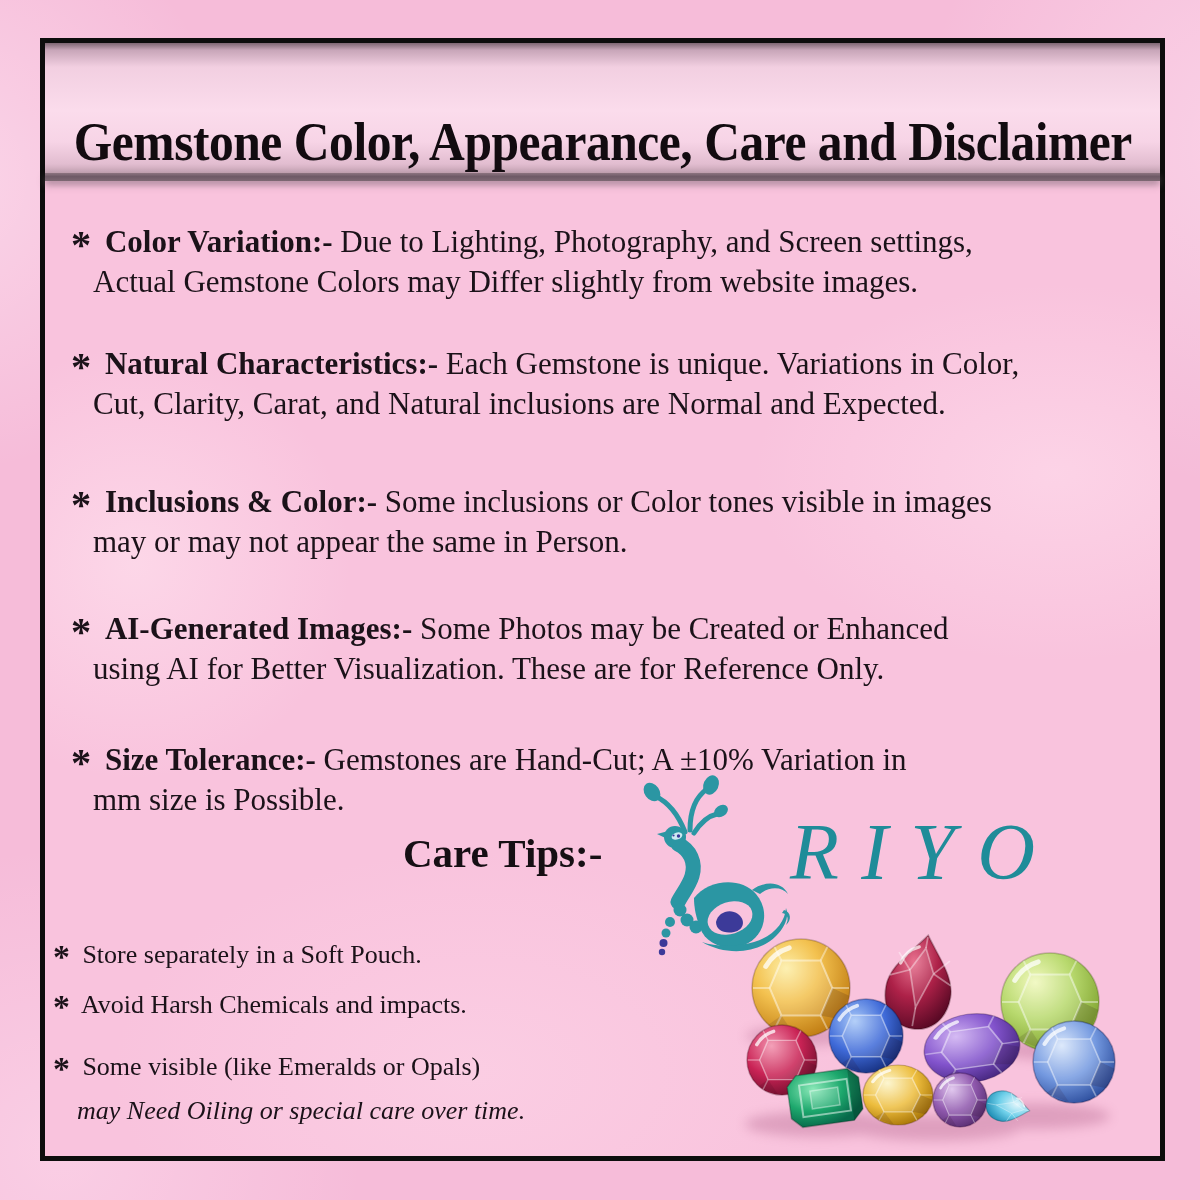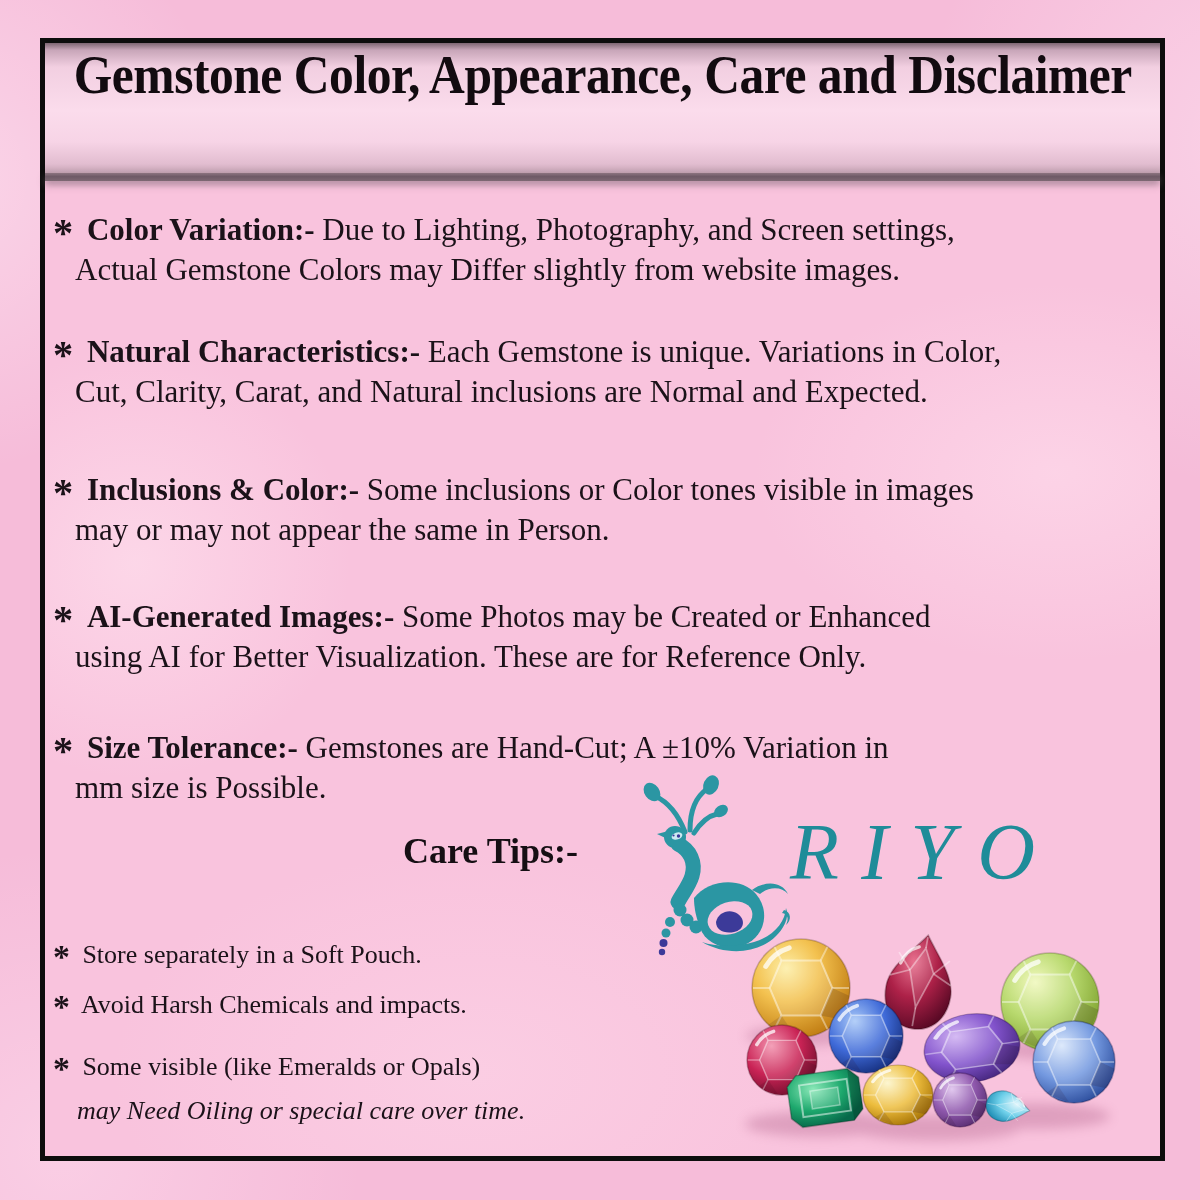--- a/index.html
+++ b/index.html
@@ -17,43 +17,43 @@
     position:absolute;left:40px;top:38px;width:1115px;height:1113px;
     border:5px solid #0d0d0d;
     background-color:#f9c3dd;
     background-image:
       radial-gradient(circle 300px at 90px 520px, rgba(253,218,234,.85), transparent 72%),
       radial-gradient(ellipse 430px 270px at 1010px 430px, rgba(253,215,233,.8), transparent 70%),
       radial-gradient(ellipse 520px 320px at 430px 1030px, rgba(252,212,231,.6), transparent 70%);
   }
   .header-band{
     position:absolute;left:0;top:0;width:100%;height:130px;
-    display:flex;align-items:flex-start;justify-content:center;
+    display:flex;align-items:flex-end;justify-content:center;
     background:linear-gradient(180deg,#7e6673 0px,#c7a5b8 7px,#f2cfe1 24px,#fbdcec 52%,#f7d4e6 76%,#e2bdd0 93%,#c3a2b2 100%);
   }
   .band-line{
     position:absolute;left:0;top:130px;width:100%;height:8px;
     background:linear-gradient(180deg,#8c7480 0%,#6e5a66 45%,#7d6873 100%);
     box-shadow:0 4px 7px rgba(110,90,102,.55);
   }
   .title{
     margin:0;font-size:55px;font-weight:bold;color:#120b10;
     letter-spacing:-0.5px;white-space:nowrap;
     transform:scaleX(.9);transform-origin:50% 50%;
   }
-  .bullet{position:absolute;left:8px;width:1085px;color:#1b1219;font-size:31px;line-height:40px;}
+  .bullet{position:absolute;left:26px;width:1085px;color:#1b1219;font-size:31px;line-height:40px;margin-top:12px;}
   .b-label{font-weight:bold;}
   .b-line2{padding-left:22px;}
   .star{
     display:inline-block;font-weight:bold;font-size:1.3em;line-height:0;
     position:relative;top:0.14em;margin-right:6px;
   }
   .care-heading{
     position:absolute;left:358px;top:790px;
-    font-size:36px;font-weight:bold;color:#160f14;line-height:1;
+    font-size:41px;font-weight:bold;color:#160f14;line-height:1;
   }
   .riyo{
     position:absolute;left:745px;top:769px;
     font-size:80px;line-height:1;color:#1f8c99;letter-spacing:.28em;
     font-weight:normal;
     font-style:italic;
   }
   .care-tip{position:absolute;left:8px;width:660px;color:#1b1219;font-size:26px;line-height:44px;}
   .ct-line2{padding-left:24px;font-style:italic;}
   .peacock-svg{position:absolute;left:583px;top:727px;}

